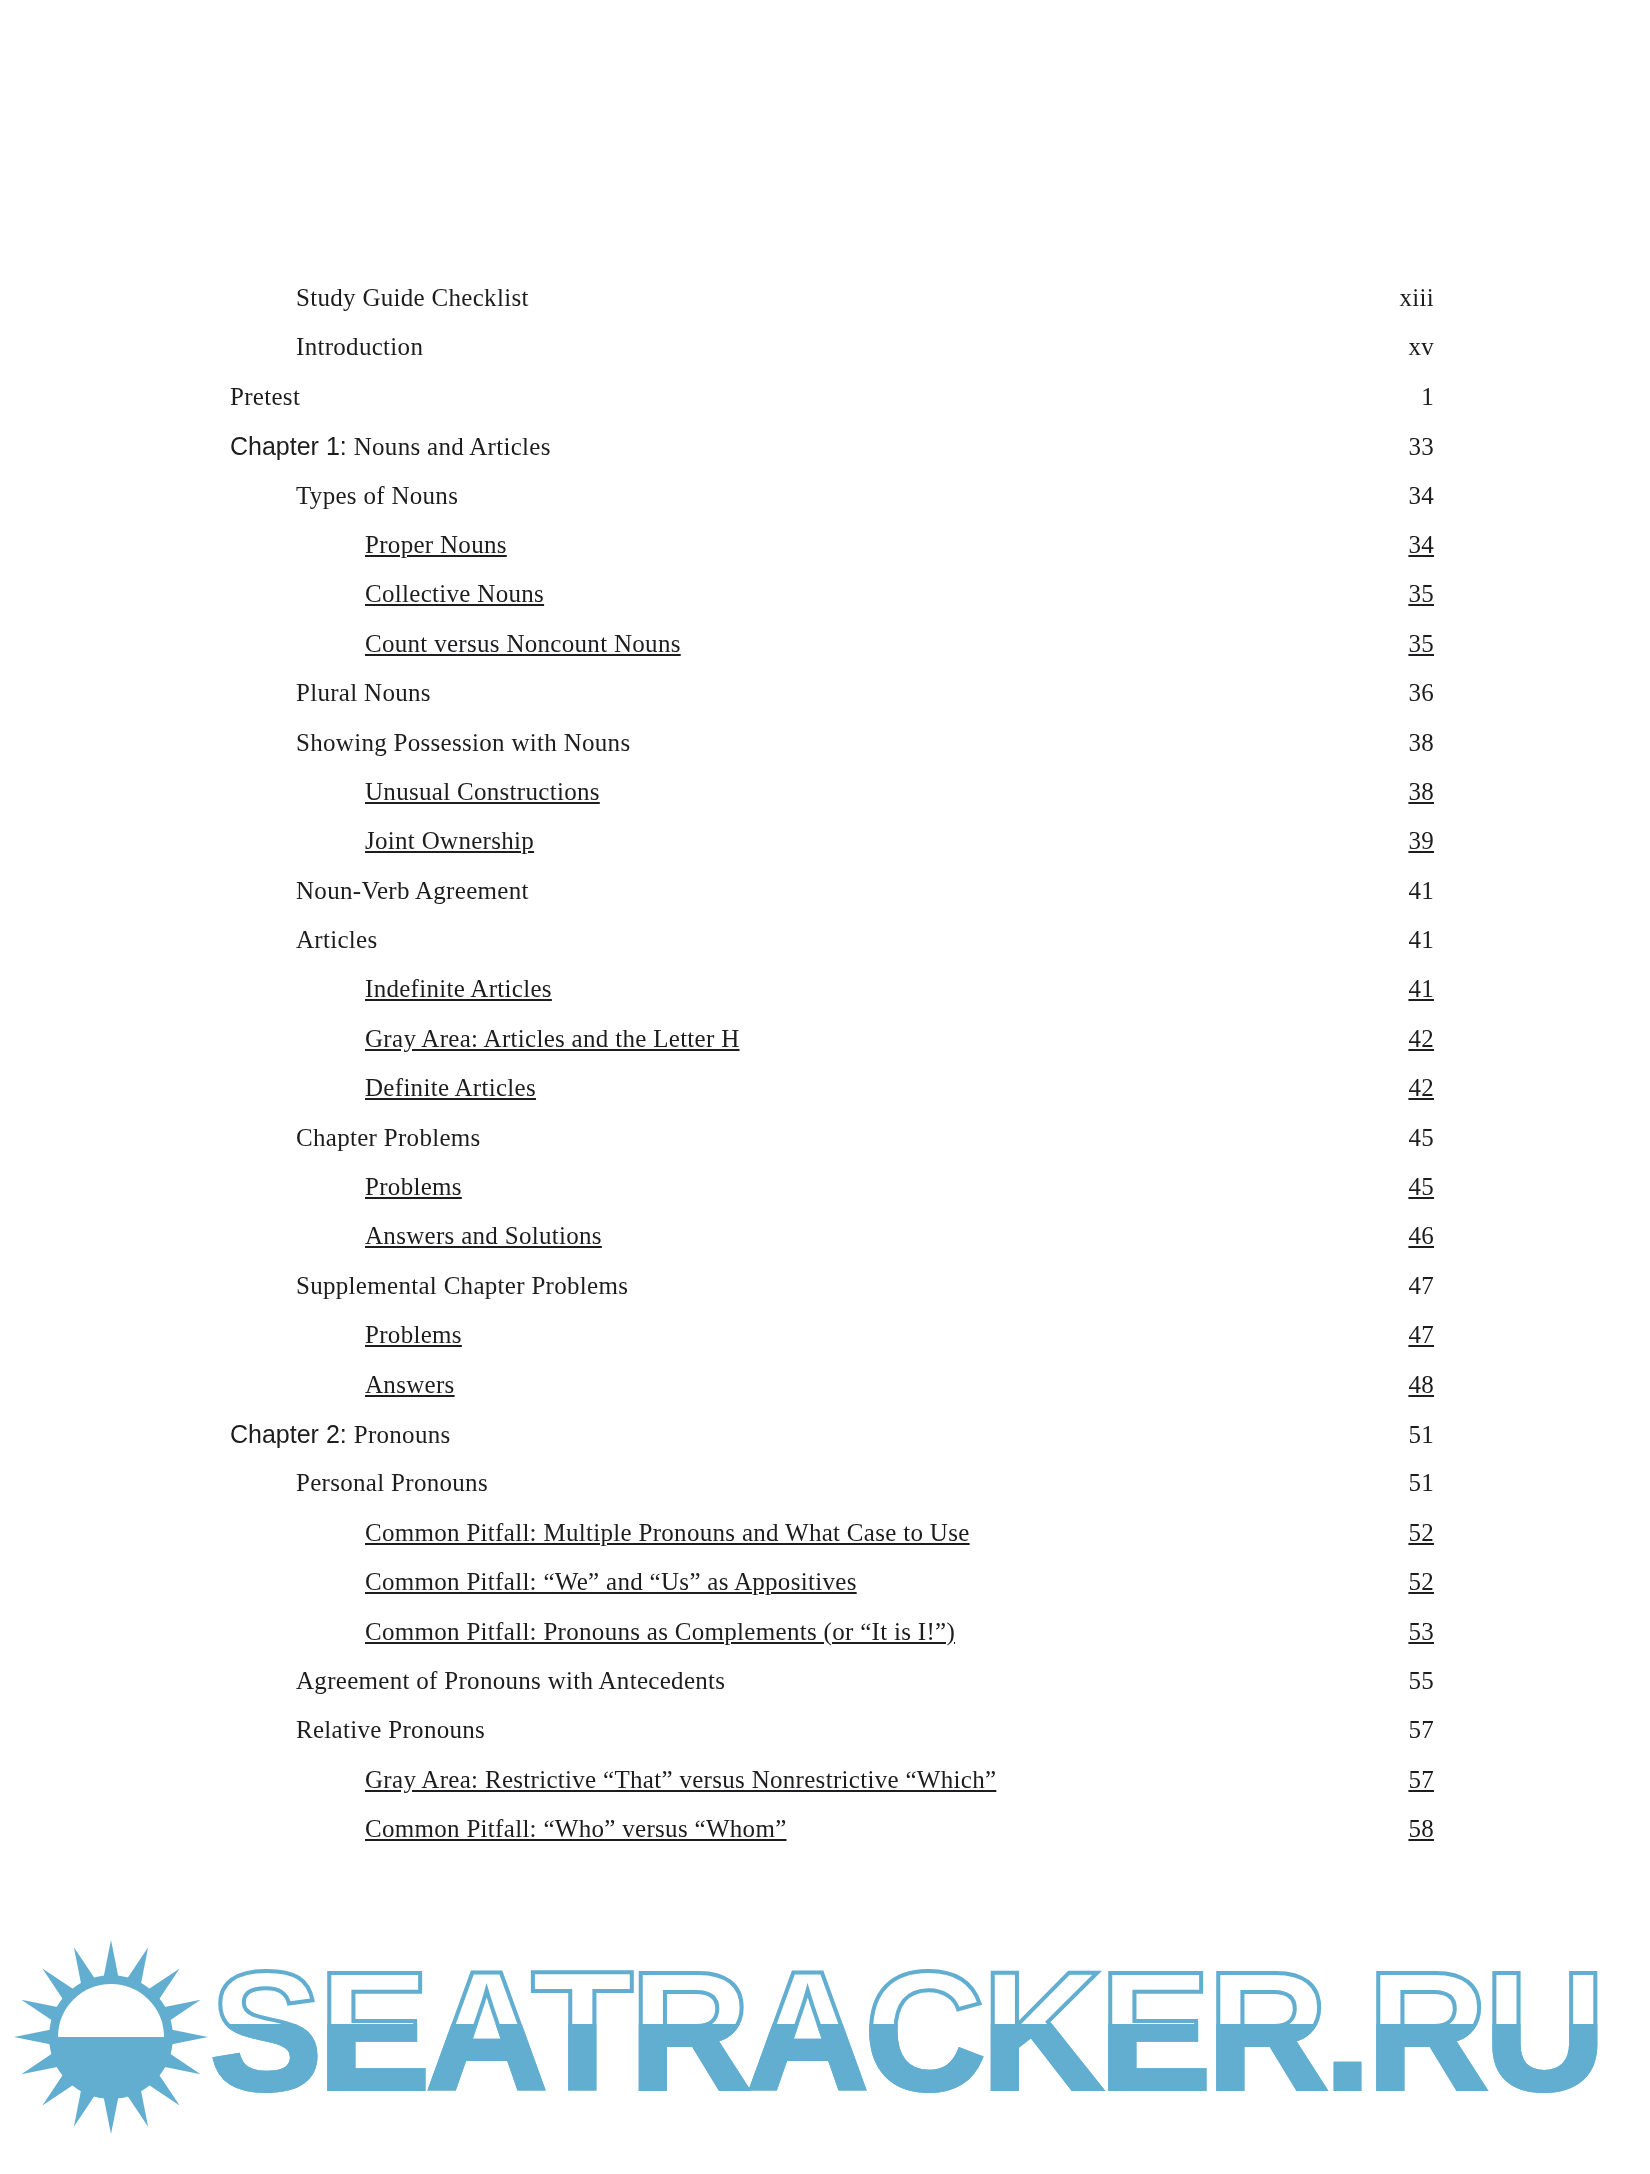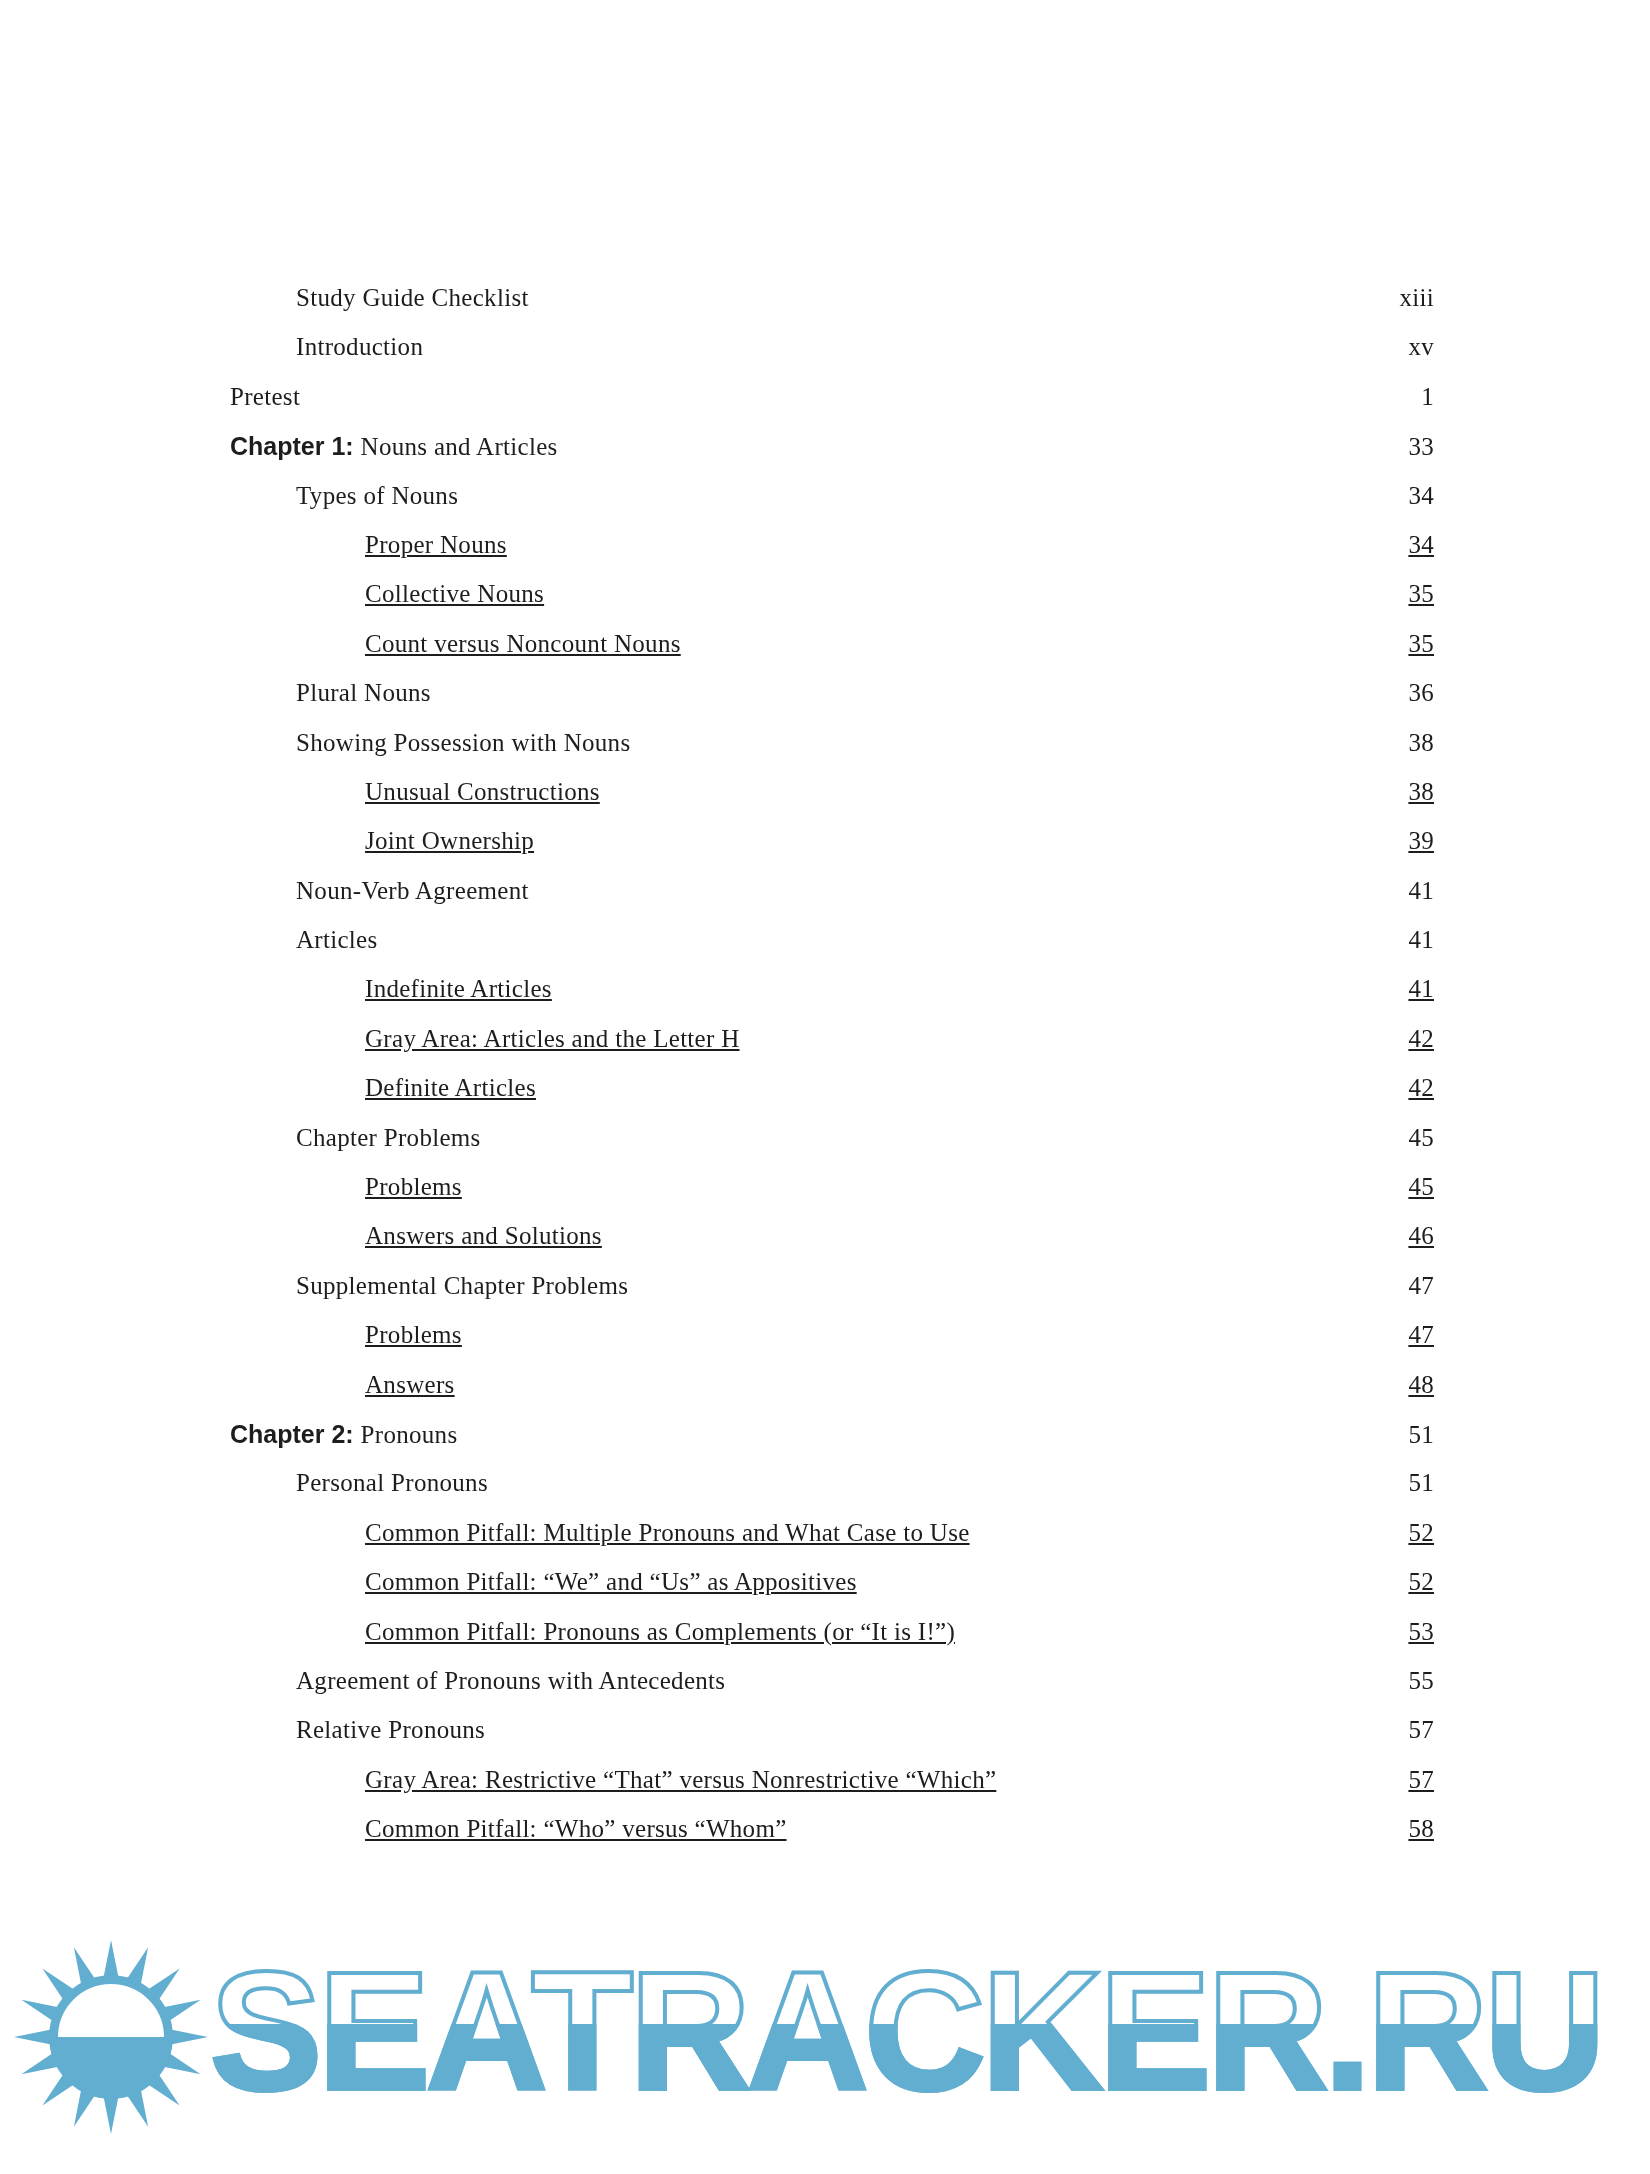--- a/index.html
+++ b/index.html
@@ -34,21 +34,21 @@
     white-space: nowrap;
   }
   .toc-row .toc-page {
     text-align: center;
     white-space: nowrap;
   }
   .indent-0 { padding-left: 0; gap: 44px; }
   .indent-1 { padding-left: 66px; }
   .indent-2 { padding-left: 135px; text-decoration: underline; }
   .toc-chapter-prefix {
-    font-weight: bold;
+    font-weight: normal;
     font-family: "Liberation Sans", sans-serif;
     letter-spacing: 0;
   }
   .watermark {
     position: absolute;
     left: 12px;
     bottom: 38px;
     display: flex;
     align-items: center;
     gap: 0;

